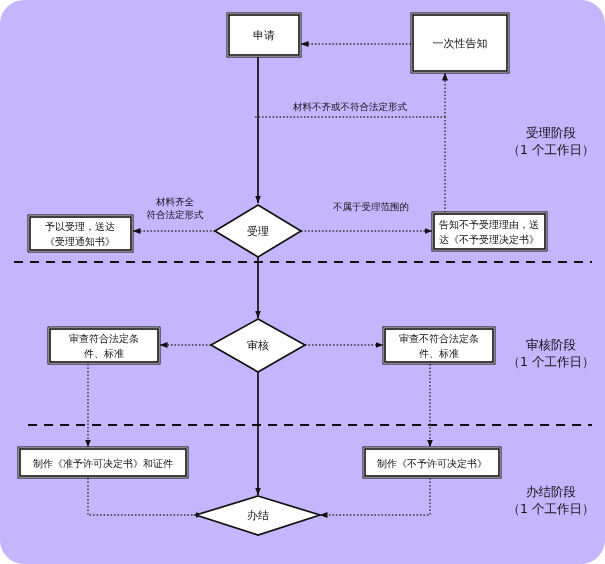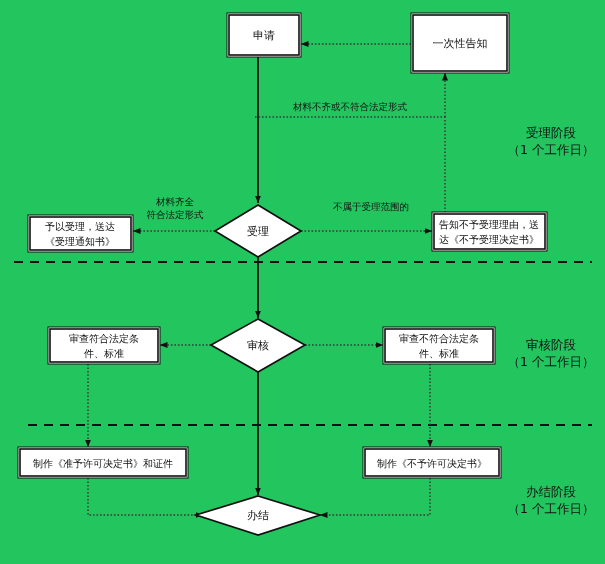--- a/index.html
+++ b/index.html
@@ -10,21 +10,22 @@
   body {
     width: 605px;
     height: 564px;
     font-family: "DejaVu Sans", "Liberation Sans", sans-serif;
     overflow: hidden;
   }
   #chart-root {
     position: relative;
     width: 605px;
     height: 564px;
-    background: #22c55e;
+    background: #c4b5fd;
+    border-radius: 24px;
   }
   svg.flow-canvas {
     position: absolute;
     left: 0;
     top: 0;
     width: 605px;
     height: 564px;
   }
   .node-label, .edge-label, .stage-label {
     font-family: "DejaVu Sans", "Liberation Sans", sans-serif;

